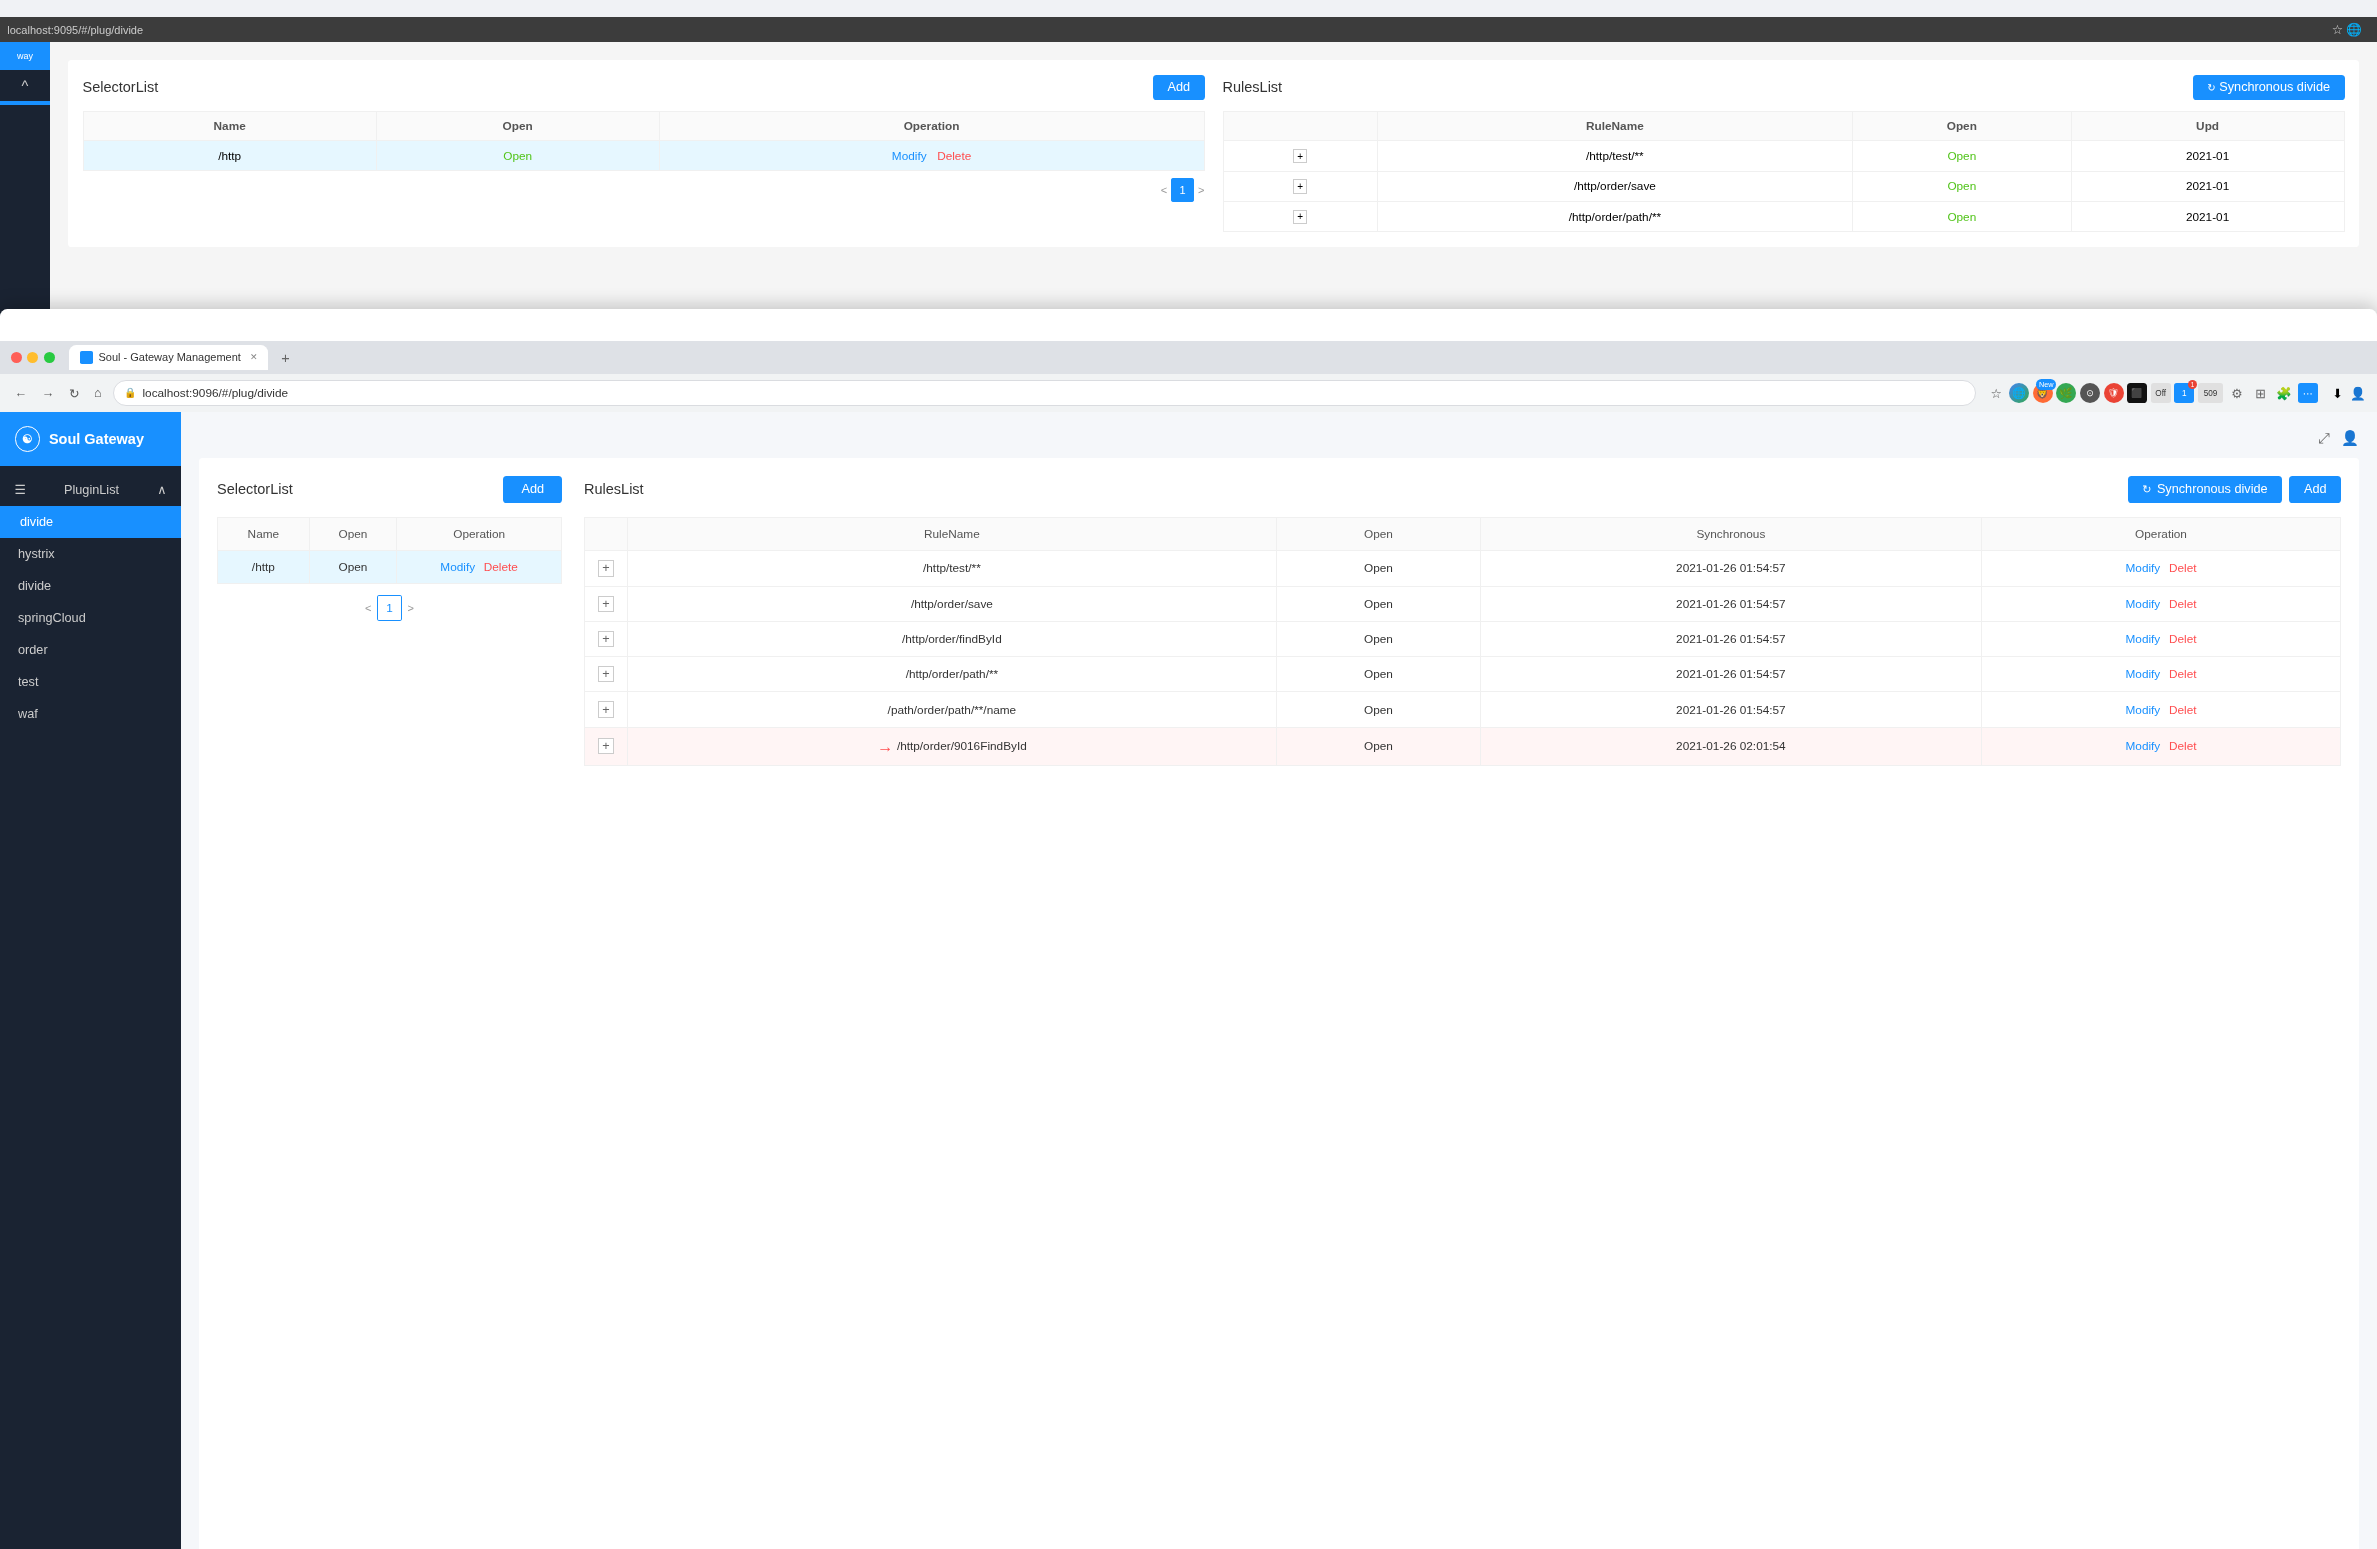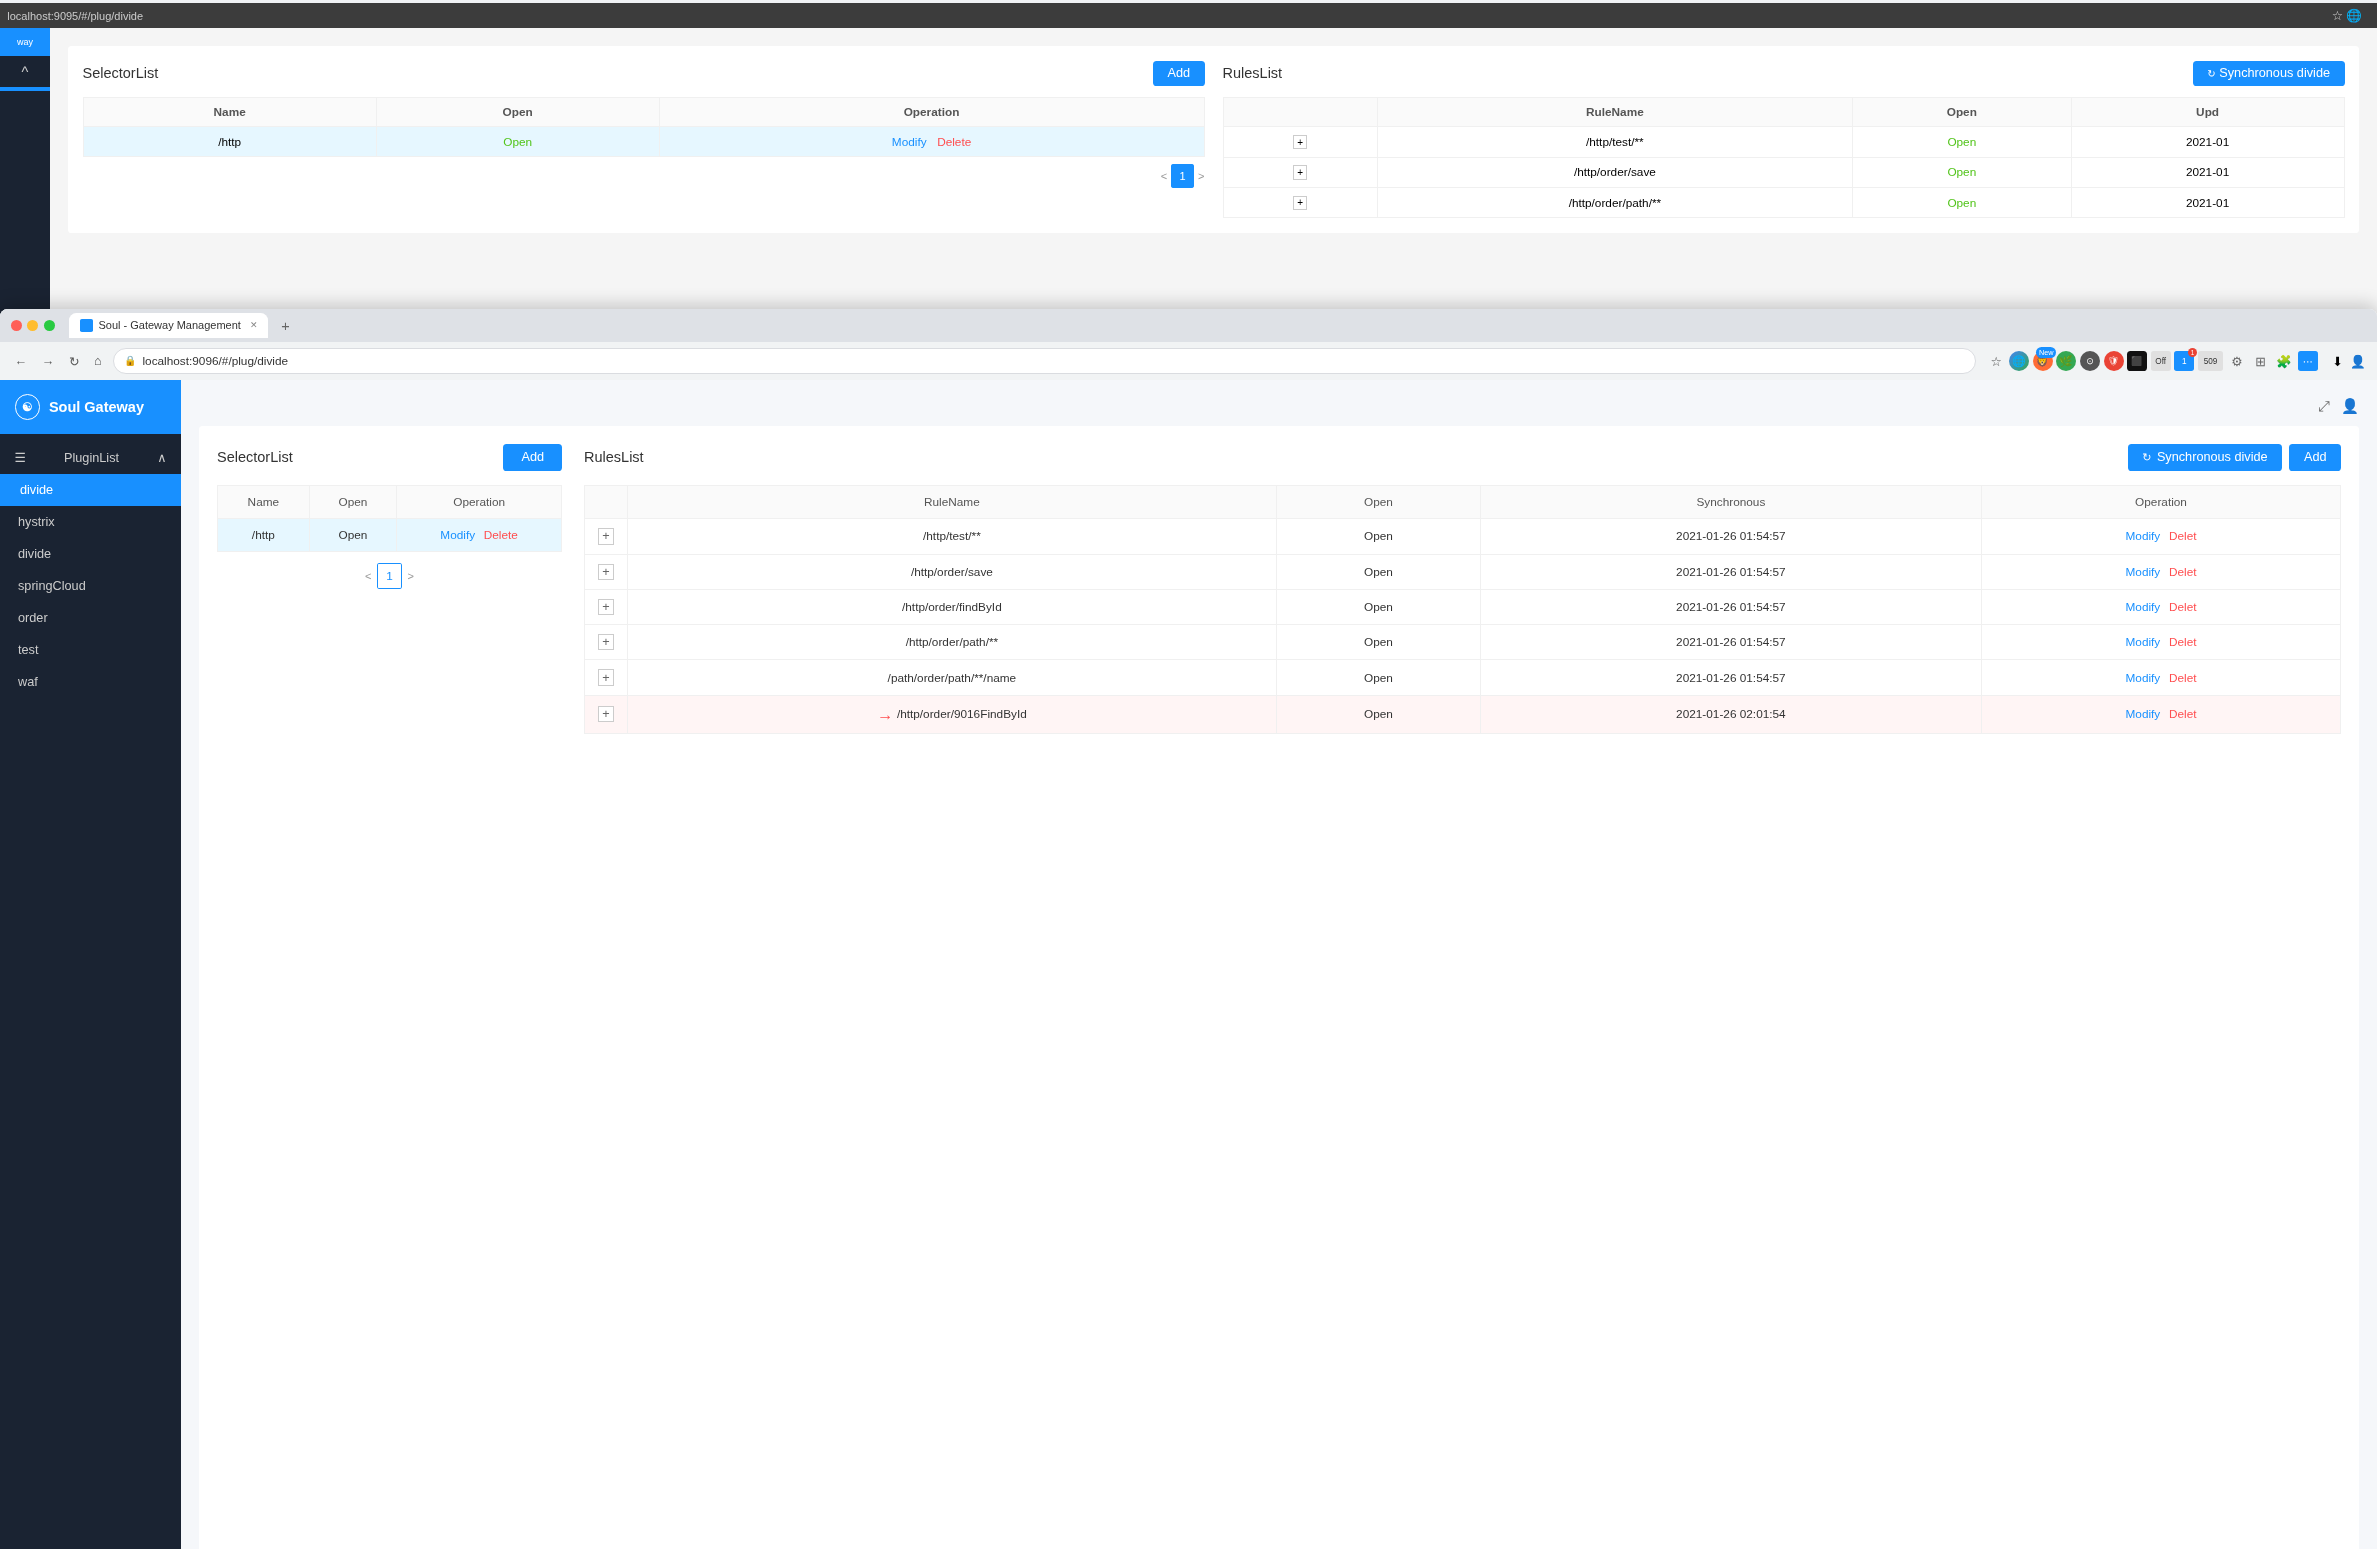--- a/index.html
+++ b/index.html
@@ -1,21 +1,21 @@
 <!DOCTYPE html>
 <html style="font-size:14.5px"><head>
   <meta charset="utf-8">
   <style>
     * { margin: 0; padding: 0; box-sizing: border-box; }
     body { font-family: -apple-system, BlinkMacSystemFont, 'Segoe UI', sans-serif; background: #f0f2f5; overflow: hidden; }
 
     
     .bg-browser {
       position: absolute;
-      top: 3px; left: 0; right: 0;
+      top: 17px; left: 0; right: 0;
       height: 336px;
       background: #fff;
       z-index: 1;
     }
     .bg-browser-bar {
       height: 25.4px;
       background: #3c3c3c;
       display: flex;
       align-items: center;
       padding: 0 7.3px;
@@ -111,20 +111,21 @@
     }
 
     
     .browser-titlebar {
       height: 33px;
       background: #dee1e6;
       display: flex;
       align-items: center;
       padding: 0 11px;
       gap: 7.3px;
+      margin-top: 32px;
     }
     .traffic-light { display: flex; gap: 5.4px; }
     .tl-red { width: 11px; height: 11px; border-radius: 50%; background: #ff5f57; }
     .tl-yellow { width: 11px; height: 11px; border-radius: 50%; background: #ffbd2e; }
     .tl-green { width: 11px; height: 11px; border-radius: 50%; background: #28ca41; }
 
     .browser-tab {
       display: flex;
       align-items: center;
       background: #fff;

